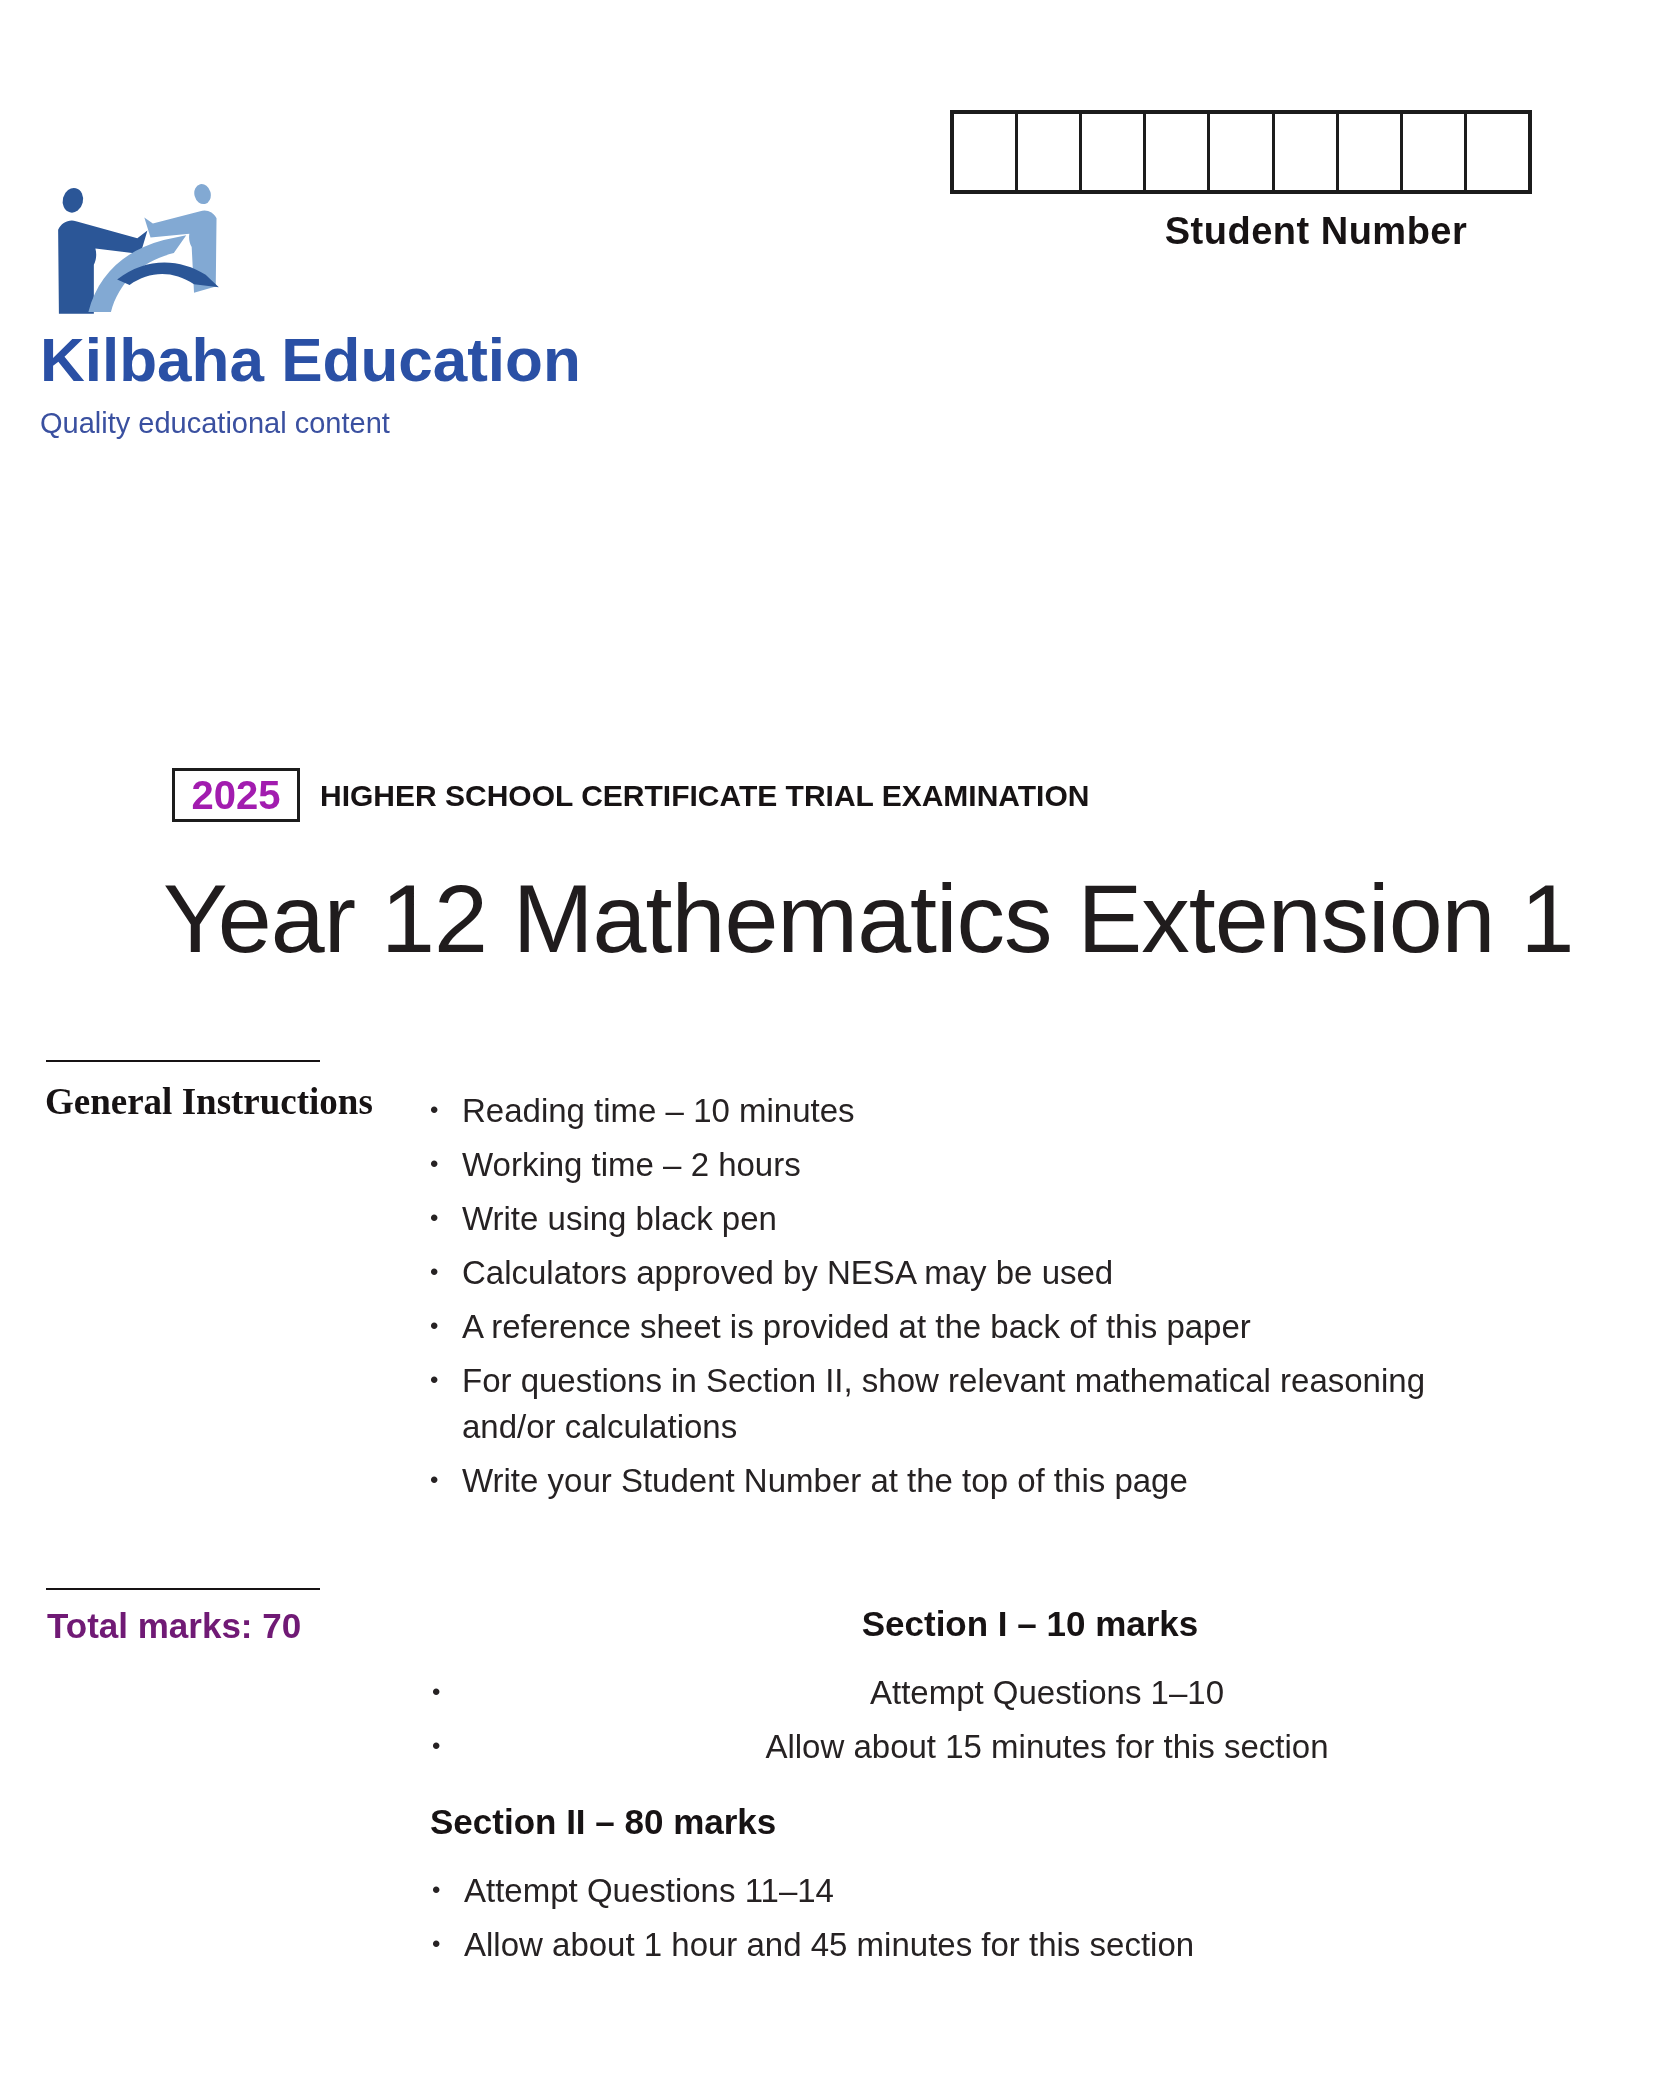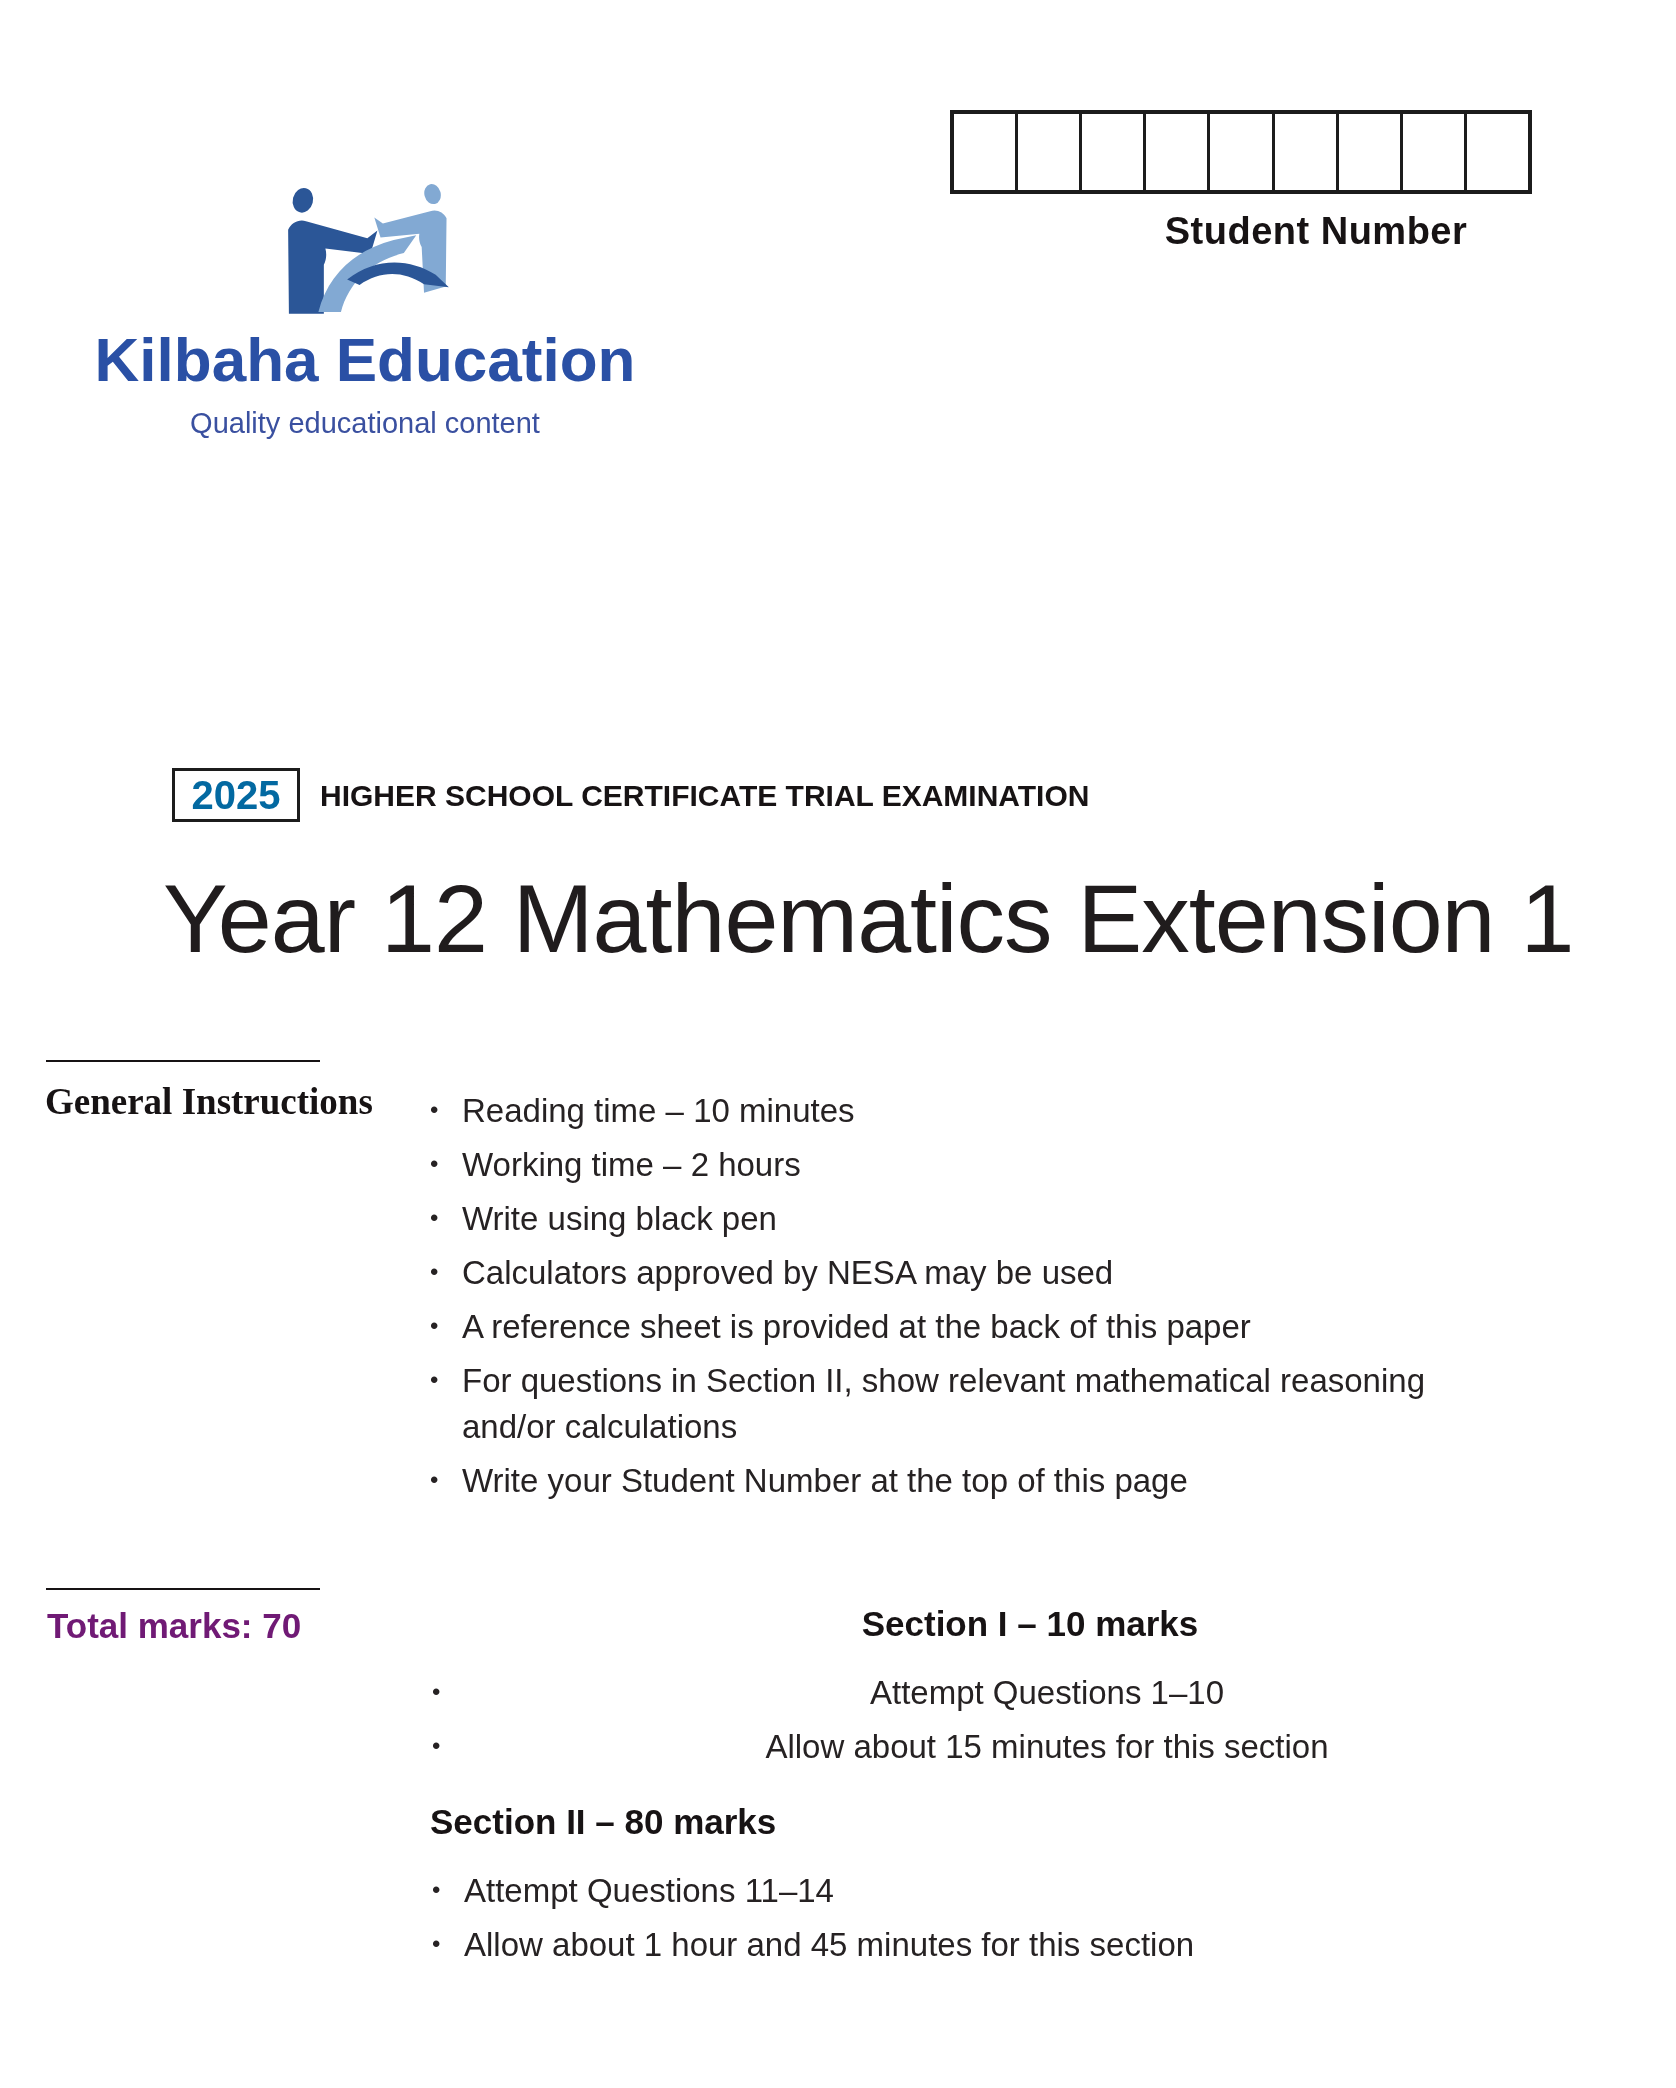--- a/index.html
+++ b/index.html
@@ -29,21 +29,21 @@
     margin-top: 16px;
     padding-left: 150px;
     text-align: center;
     font-weight: bold;
     font-size: 38px;
     letter-spacing: 0.5px;
     color: #171314;
   }
 
   
-  .logo-block { position: absolute; left: 40px; top: 184px; width: 650px; text-align: center; }
+  .logo-block { position: absolute; left: 40px; top: 184px; width: 650px; }
   .logo-block svg { width: 190px; height: 132px; display: inline-block; }
   .logo-name {
     margin-top: 4px;
     font-size: 62px;
     font-weight: bold;
     letter-spacing: 0px;
     color: var(--logoText, #2a50a5);
     white-space: nowrap;
   }
   .logo-tagline {
@@ -52,21 +52,21 @@
     color: var(--tagline, #3a50a0);
     white-space: nowrap;
   }
 
   
   .year-row { position: absolute; left: 172px; top: 768px; display: flex; align-items: center; gap: 20px; }
   .year-box {
     width: 128px; height: 54px;
     border: 3px solid #1c1c1c;
     display: flex; align-items: center; justify-content: center;
-    font-weight: bold; font-size: 40px; color: #0369a1;
+    font-weight: bold; font-size: 40px; color: #a21caf;
   }
   .exam-series {
     font-weight: bold;
     font-size: 30px;
     color: #171314;
     padding-top: 2px;
     white-space: nowrap;
   }
 
   

